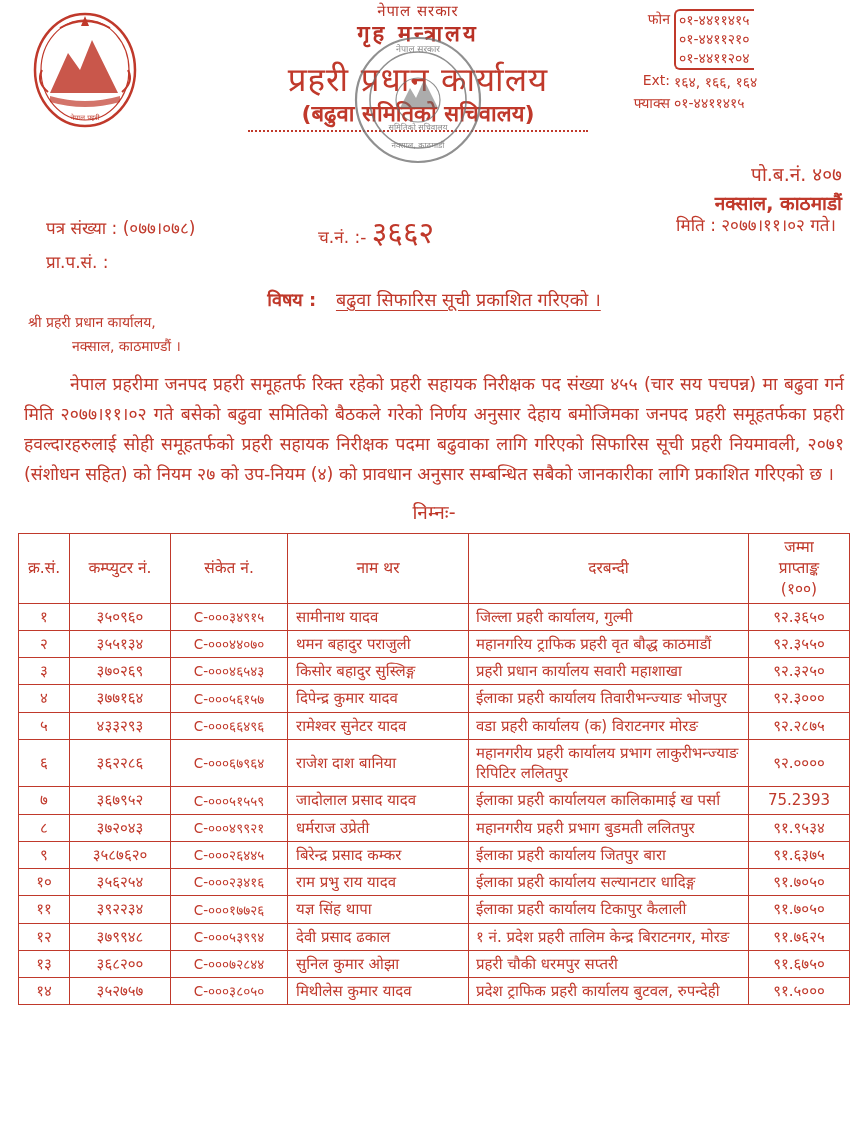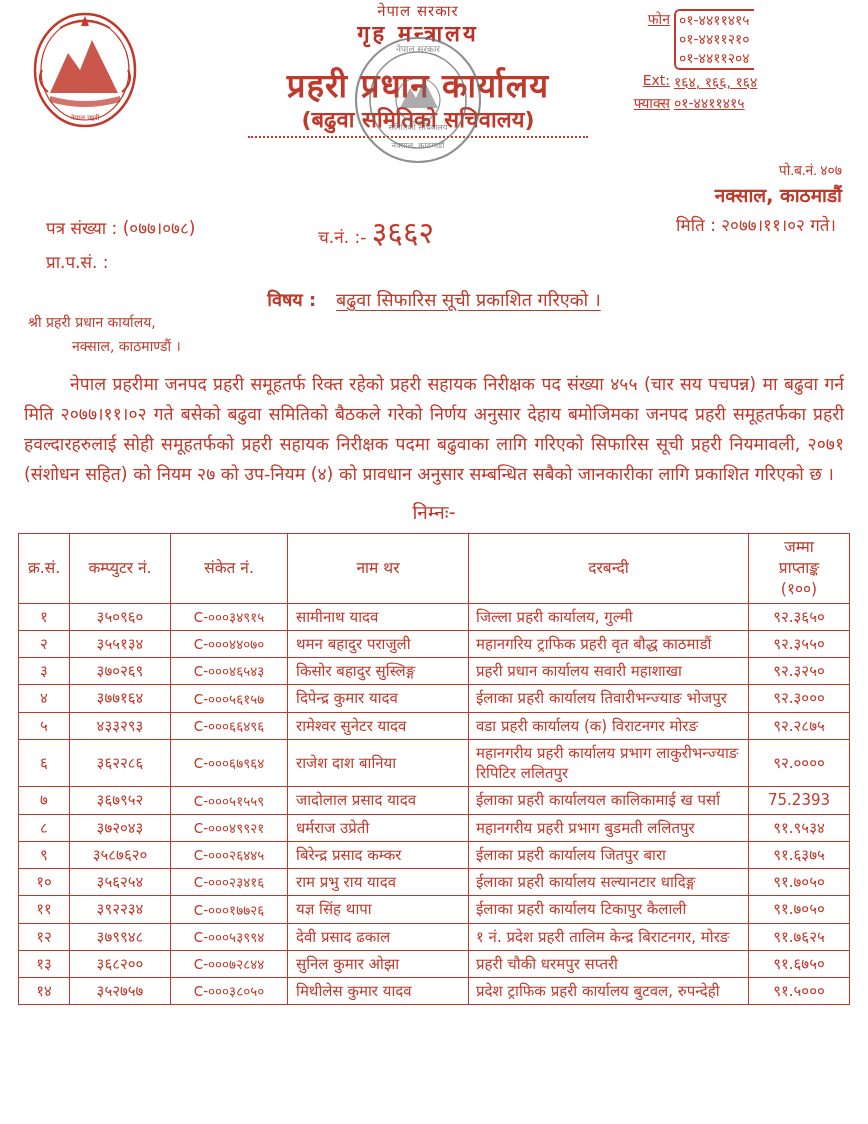--- a/index.html
+++ b/index.html
@@ -50,25 +50,25 @@
   }
   .gov-line2 {
     font-size: 22px;
     font-weight: bold;
     letter-spacing: 3px;
     color: #b93226;
     line-height: 1.2;
   }
   .office-title {
     font-size: 33px;
-    font-weight: bold;
+    font-weight: normal;
     letter-spacing: 1px;
     color: #c0392b;
     line-height: 1.15;
-    margin-top: 20px;
+    margin-top: 14px;
   }
   .sub-title {
     font-size: 22px;
     font-weight: bold;
     color: #c0392b;
     line-height: 1.2;
     margin-top: 2px;
   }
   .sub-title .paren { font-weight: bold; }
   .dotted-line {
@@ -91,42 +91,42 @@
 
   .contact {
     position: absolute;
     right: 6px;
     top: 8px;
     width: 250px;
     font-size: 14px;
     color: #c0392b;
   }
   .contact table { border-collapse: collapse; width: 100%; }
-  .contact td { padding: 1px 2px; vertical-align: top; white-space: nowrap; text-decoration: underline; }
+  .contact td { padding: 1px 2px; vertical-align: top; white-space: nowrap; }
   .contact td.lbl { text-align: right; width: 74px; }
   .contact td.val { text-align: left; }
   .phone-brace {
     display: inline-block;
     border-left: 2px solid #c0392b;
     border-top: 2px solid #c0392b;
     border-bottom: 2px solid #c0392b;
     border-radius: 6px 0 0 6px;
     padding: 0 4px 0 3px;
     line-height: 1.35;
   }
   .addr {
     position: absolute;
     right: 8px;
     top: 160px;
     text-align: right;
     font-size: 16px;
     color: #c0392b;
     line-height: 1.5;
   }
-  .addr .po { font-size: 14px; font-family: Liberation Serif, serif; }
+  .addr .po { font-size: 19px; }
   .addr .city { font-size: 19px; font-weight: bold; }
 
   
   .refrow {
     position: relative;
     height: 78px;
     margin-top: 2px;
   }
   .ref-left { position: absolute; left: 28px; top: 4px; font-size: 17px; line-height: 2.0; }
   .ref-mid  { position: absolute; left: 300px; top: 4px; font-size: 17px; }

